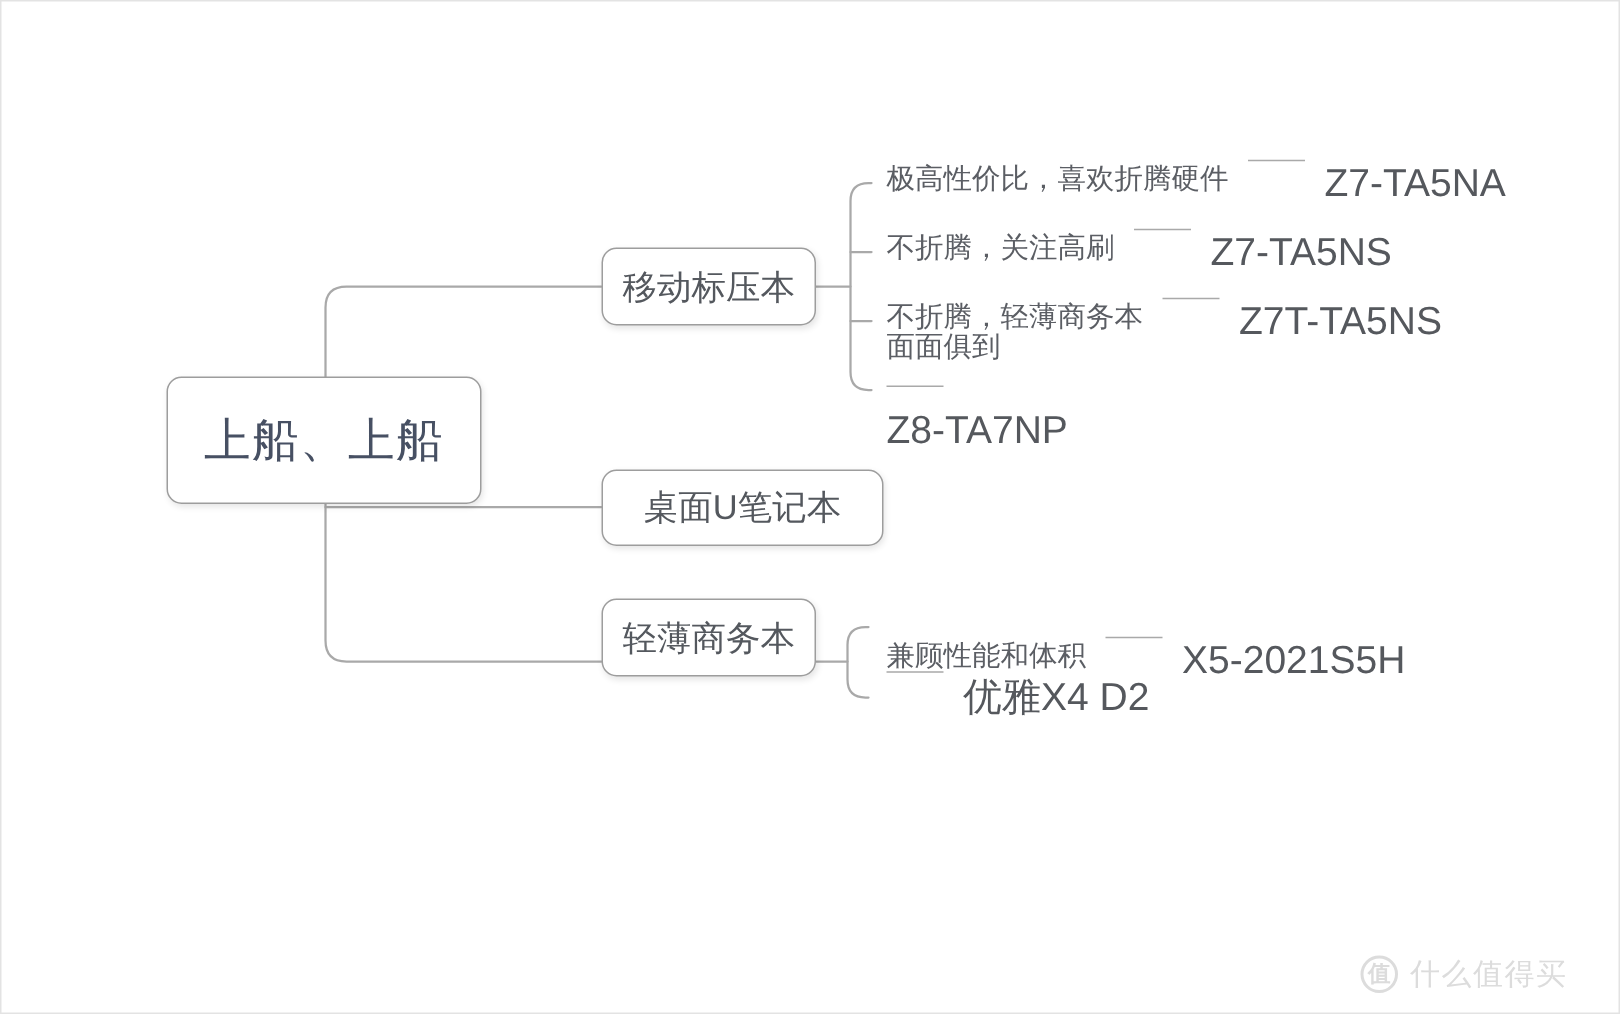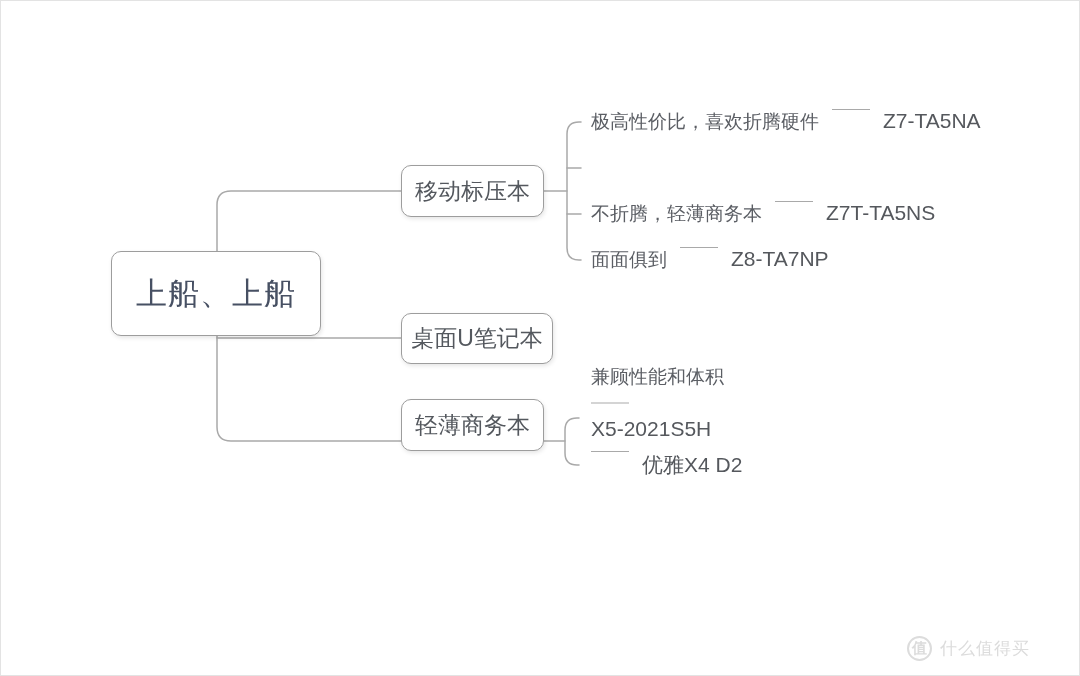--- a/index.html
+++ b/index.html
@@ -11,39 +11,39 @@
   #wires{position:absolute;left:0;top:0;width:1080px;height:676px;}
   .node{
     position:absolute;background:#ffffff;border:1.5px solid #9d9d9d;
     border-radius:10px;display:flex;align-items:center;justify-content:center;
     box-shadow:1px 2px 4px rgba(0,0,0,0.10);box-sizing:border-box;
   }
   .root-node{left:110px;top:250px;width:210px;height:85px;}
   .root-node span{font-size:31px;color:#475063;letter-spacing:1px;}
   .branch-node span{font-size:23px;color:#54585e;}
   #branch-0{left:400px;top:164px;width:143px;height:52px;}
-  #branch-1{left:400px;top:312px;width:152px;height:51px;}
+  #branch-1{left:400px;top:312px;width:188px;height:51px;}
   #branch-2{left:400px;top:398px;width:143px;height:52px;text-align:right;}
   .leaf-row{
     position:absolute;display:flex;align-items:flex-start;gap:13px;
     transform:translateY(-50%);white-space:nowrap;
   }
   .leaf-label{font-size:19px;color:#5b5e64;}
-  .model-label{font-size:21px;color:#55585d;}
+  .model-label{font-size:26px;color:#55585d;}
   .link-line{width:38px;height:0;border-top:1.5px solid #a9a9a9;}
   .watermark{
     position:absolute;left:906px;top:635px;display:flex;align-items:center;gap:8px;
     color:#dcdcdc;user-select:none;
   }
   .wm-logo{
     width:25px;height:25px;border:2px solid #dcdcdc;border-radius:50%;
     display:flex;align-items:center;justify-content:center;
     font-size:15px;font-weight:bold;box-sizing:border-box;
   }
-  .wm-text{font-size:17px;letter-spacing:1px;}
+  .wm-text{font-size:20px;letter-spacing:1px;}
 </style>
 </head>
 <body>
 
 <div id="canvas">
 
   <svg id="wires" viewBox="0 0 1080 676" fill="none" stroke="#a9a9a9" stroke-width="1.5" stroke-linecap="round">
     <path d="M 400 190 L 230 190 Q 216 190 216 204 L 216 426 Q 216 440 230 440 L 400 440"></path>
     <path d="M 216 337 L 400 337"></path>
     <path d="M 543 190 L 566 190"></path>
@@ -66,33 +66,38 @@
   </div>
   <div class="node branch-node" id="branch-2">
     <span>轻薄商务本</span>
   </div>
 
   <div class="leaf-row" style="left:590px;top:121px;">
     <span class="leaf-label">极高性价比，喜欢折腾硬件</span>
     <div class="link-line"></div>
     <span class="model-label">Z7-TA5NA</span>
   </div>
+  <div class="leaf-row" style="left:590px;top:167px;">
+    <span class="leaf-label">不折腾，关注高刷</span>
+    <div class="link-line"></div>
+    <span class="model-label">Z7-TA5NS</span>
+  </div>
   <div class="leaf-row" style="left:590px;top:213px;">
     <span class="leaf-label">不折腾，轻薄商务本</span>
     <div class="link-line"></div>
     <span class="model-label">Z7T-TA5NS</span>
   </div>
-  <div class="leaf-row" style="left:590px;top:259px;">
+  <div class="leaf-row" style="left:590px;top:259px;flex-direction:column;">
     <span class="leaf-label">面面俱到</span>
     <div class="link-line"></div>
     <span class="model-label">Z8-TA7NP</span>
   </div>
 
 
-  <div class="leaf-row" style="left:590px;top:401px;flex-direction:column;">
+  <div class="leaf-row" style="left:590px;top:439px;">
     <span class="leaf-label">兼顾性能和体积</span>
     <div class="link-line"></div>
     <span class="model-label">X5-2021S5H</span>
   </div>
   <div class="leaf-row" style="left:590px;top:464px;">
     <div class="link-line"></div>
     <span class="model-label">优雅X4 D2</span>
   </div>
 
   <div class="watermark">

